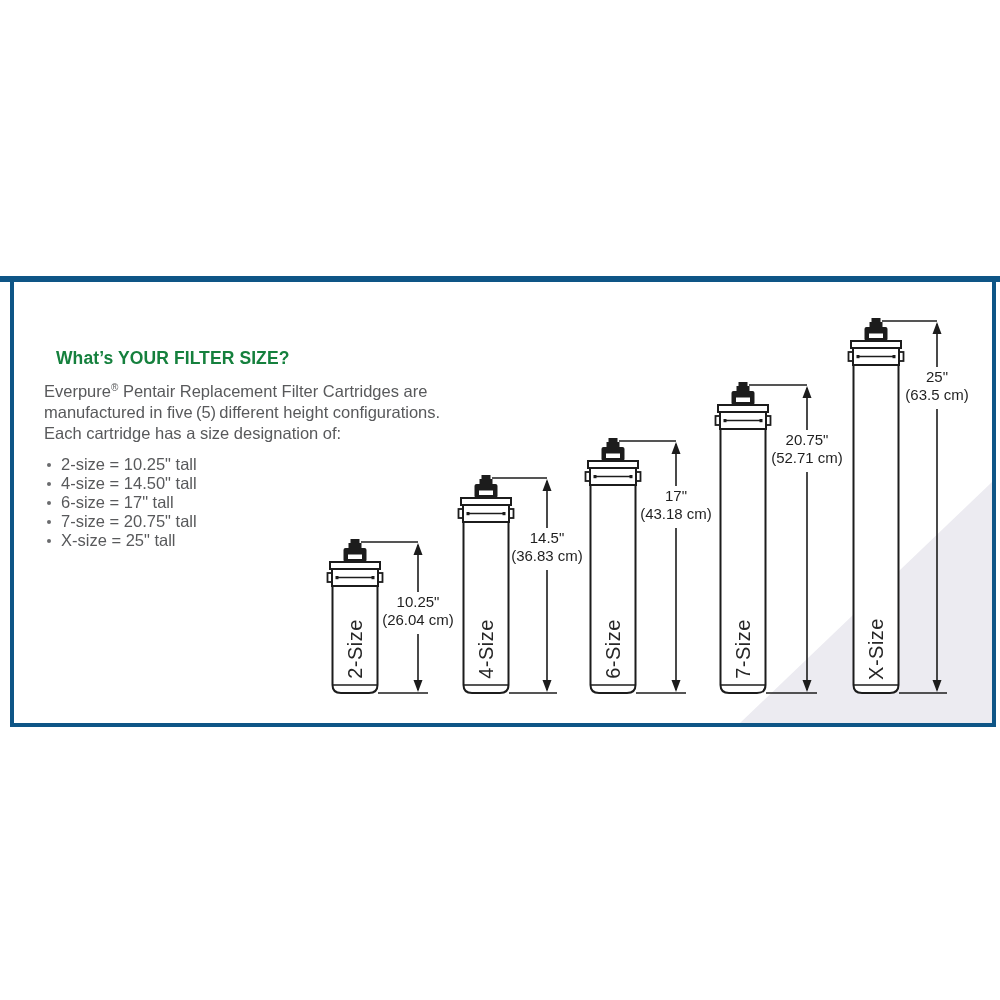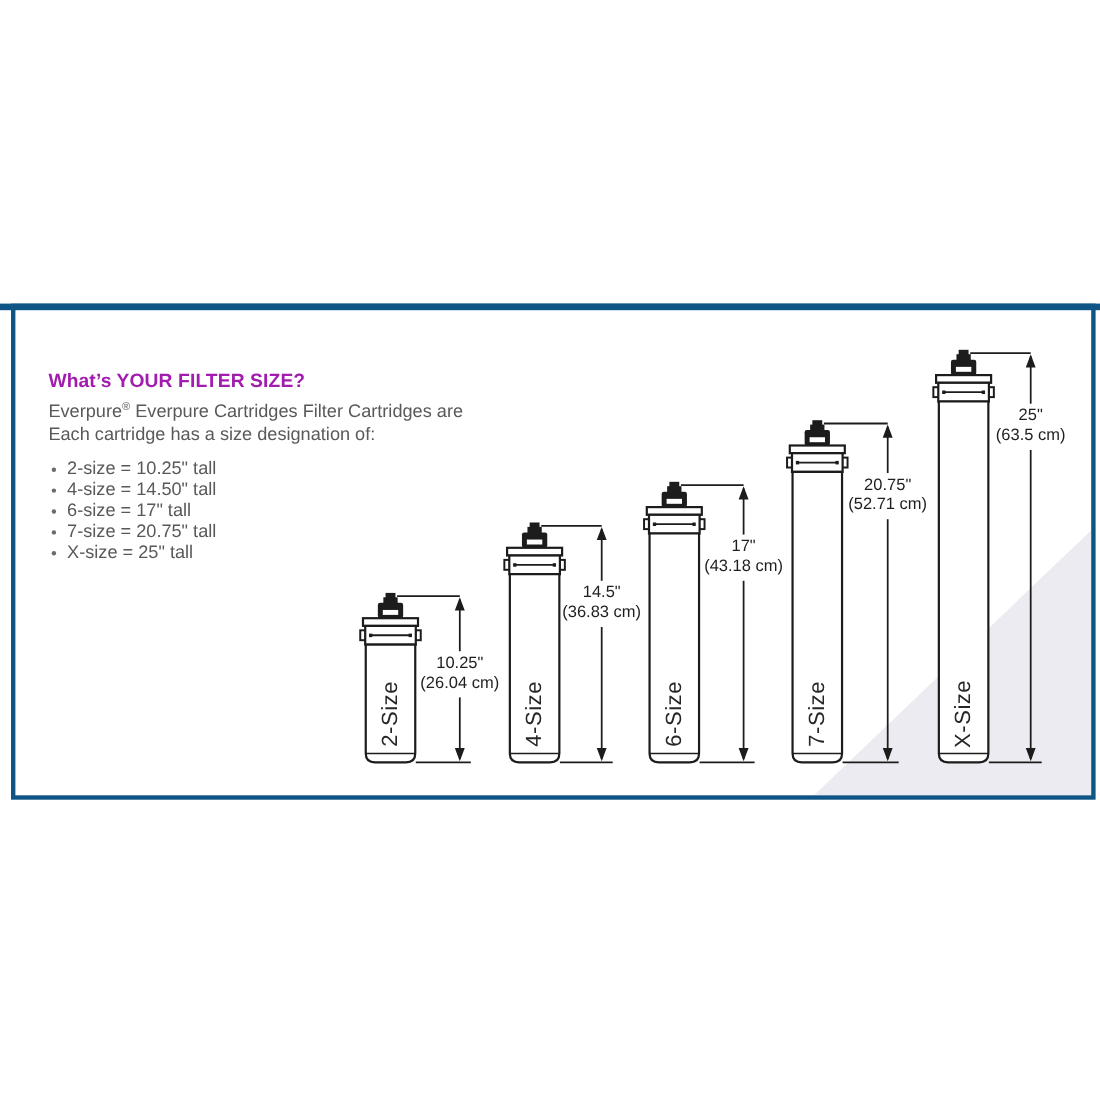--- a/index.html
+++ b/index.html
@@ -21,21 +21,21 @@
     clip-path:polygon(100% 0,100% 100%,0 100%);
     z-index:1;
   }
   #diagram-svg{
     position:absolute;left:0;top:0;width:1000px;height:1000px;z-index:2;pointer-events:none;
   }
   .text-block{
     position:absolute;left:44px;top:336px;width:470px;z-index:3;
   }
   .panel-title{
-    margin:0;font-size:17.5px;font-weight:700;color:#a21caf;letter-spacing:0.1px;
+    margin:12px;font-size:17.5px;font-weight:700;color:#15803d;letter-spacing:0.1px;
   }
   .intro{
     margin:7px 0 0 0;font-size:16.5px;line-height:21px;color:#58595B;
   }
   .intro .line{display:block;}
   .intro sup{font-size:10px;vertical-align:super;line-height:0;}
   .size-list{
     margin:11px 0 0 0;padding:0;list-style:none;
   }
   .size-list li{
@@ -185,21 +185,22 @@
         <polygon points="937,322 932.5,334 941.5,334" fill="#1C1C1C"></polygon>
         <polygon points="937,692 932.5,680 941.5,680" fill="#1C1C1C"></polygon>
         <text x="937" y="382" text-anchor="middle" font-size="15" fill="#1F1F1F">25"</text>
         <text x="937" y="400" text-anchor="middle" font-size="15" fill="#1F1F1F">(63.5 cm)</text>
       </g>
     </svg>
 
   <div class="text-block">
     <h1 class="panel-title">What’s YOUR FILTER SIZE?</h1>
     <p class="intro">
-        <span class="line"><span>Everpure</span><sup>®</sup><span> Everpure Cartridges Filter Cartridges are</span></span>
+        <span class="line"><span>Everpure</span><sup>®</sup><span> Pentair Replacement Filter Cartridges are</span></span>
+        <span class="line">manufactured in five (5) different height configurations.</span>
         <span class="line">Each cartridge has a size designation of:</span>
       </p>
     <ul class="size-list" id="size-list">
         <li>2-size = 10.25" tall</li>
         <li>4-size = 14.50" tall</li>
         <li>6-size = 17" tall</li>
         <li>7-size = 20.75" tall</li>
         <li>X-size = 25" tall</li>
       </ul>
   </div>

